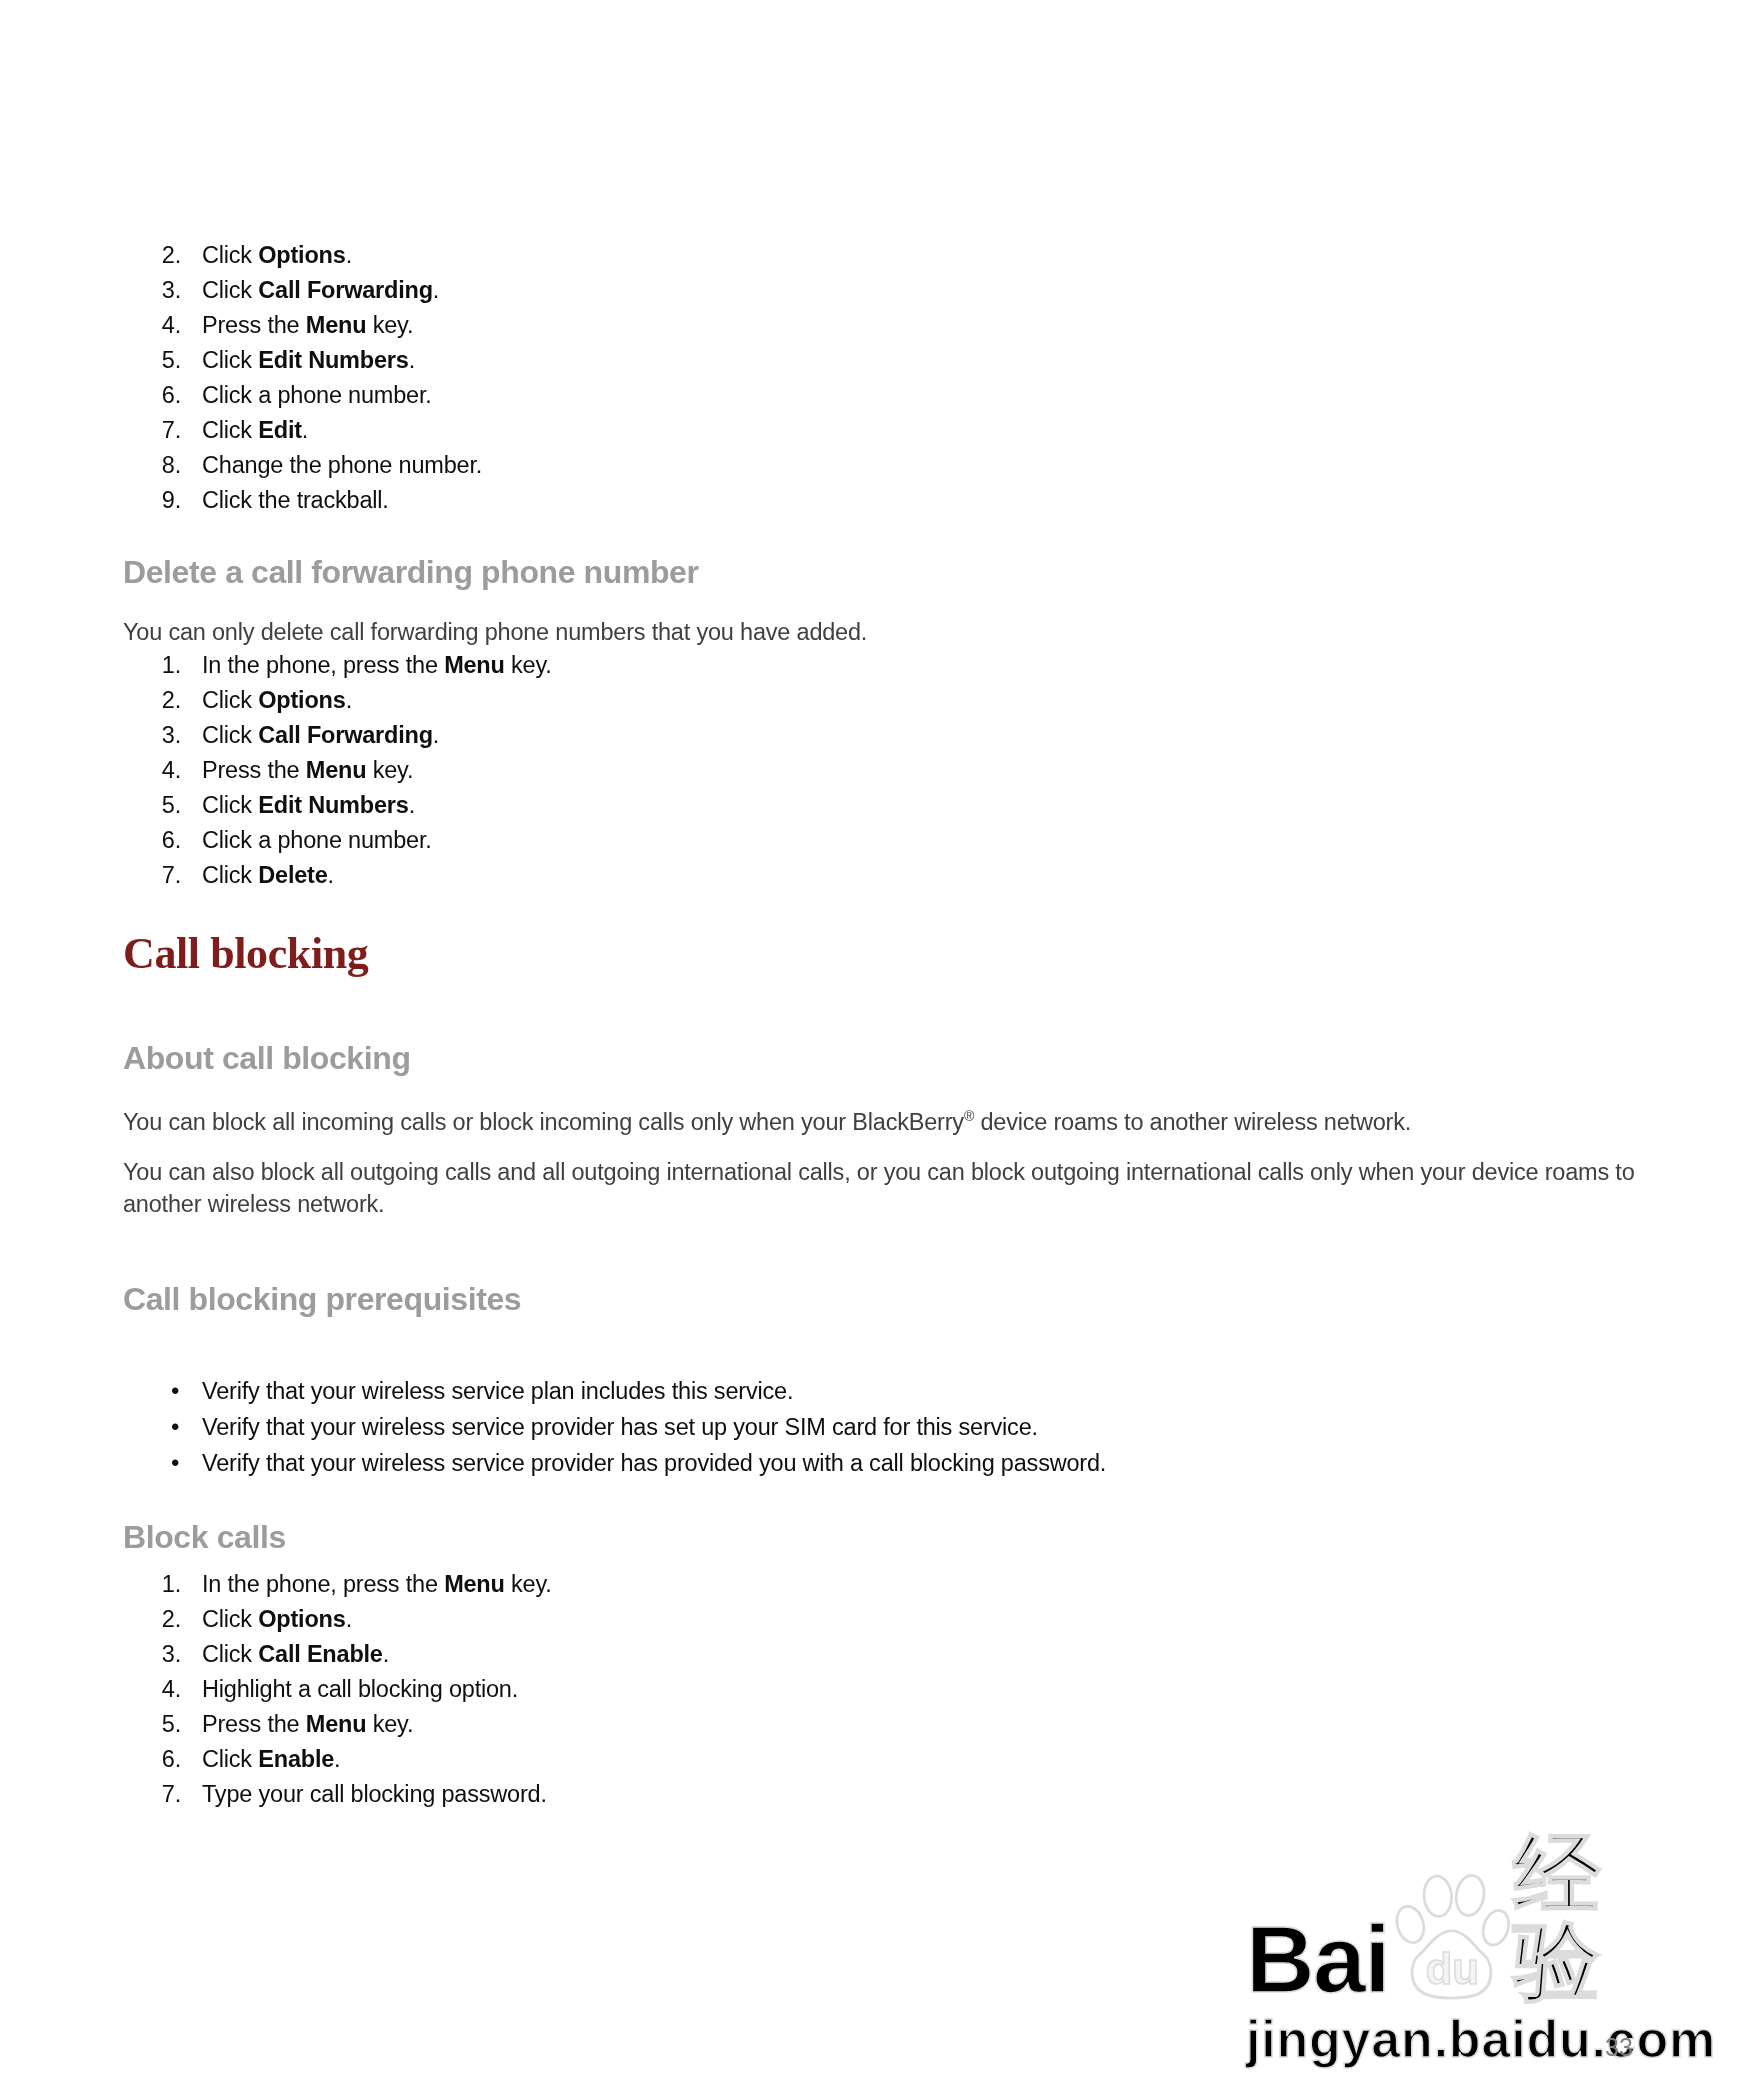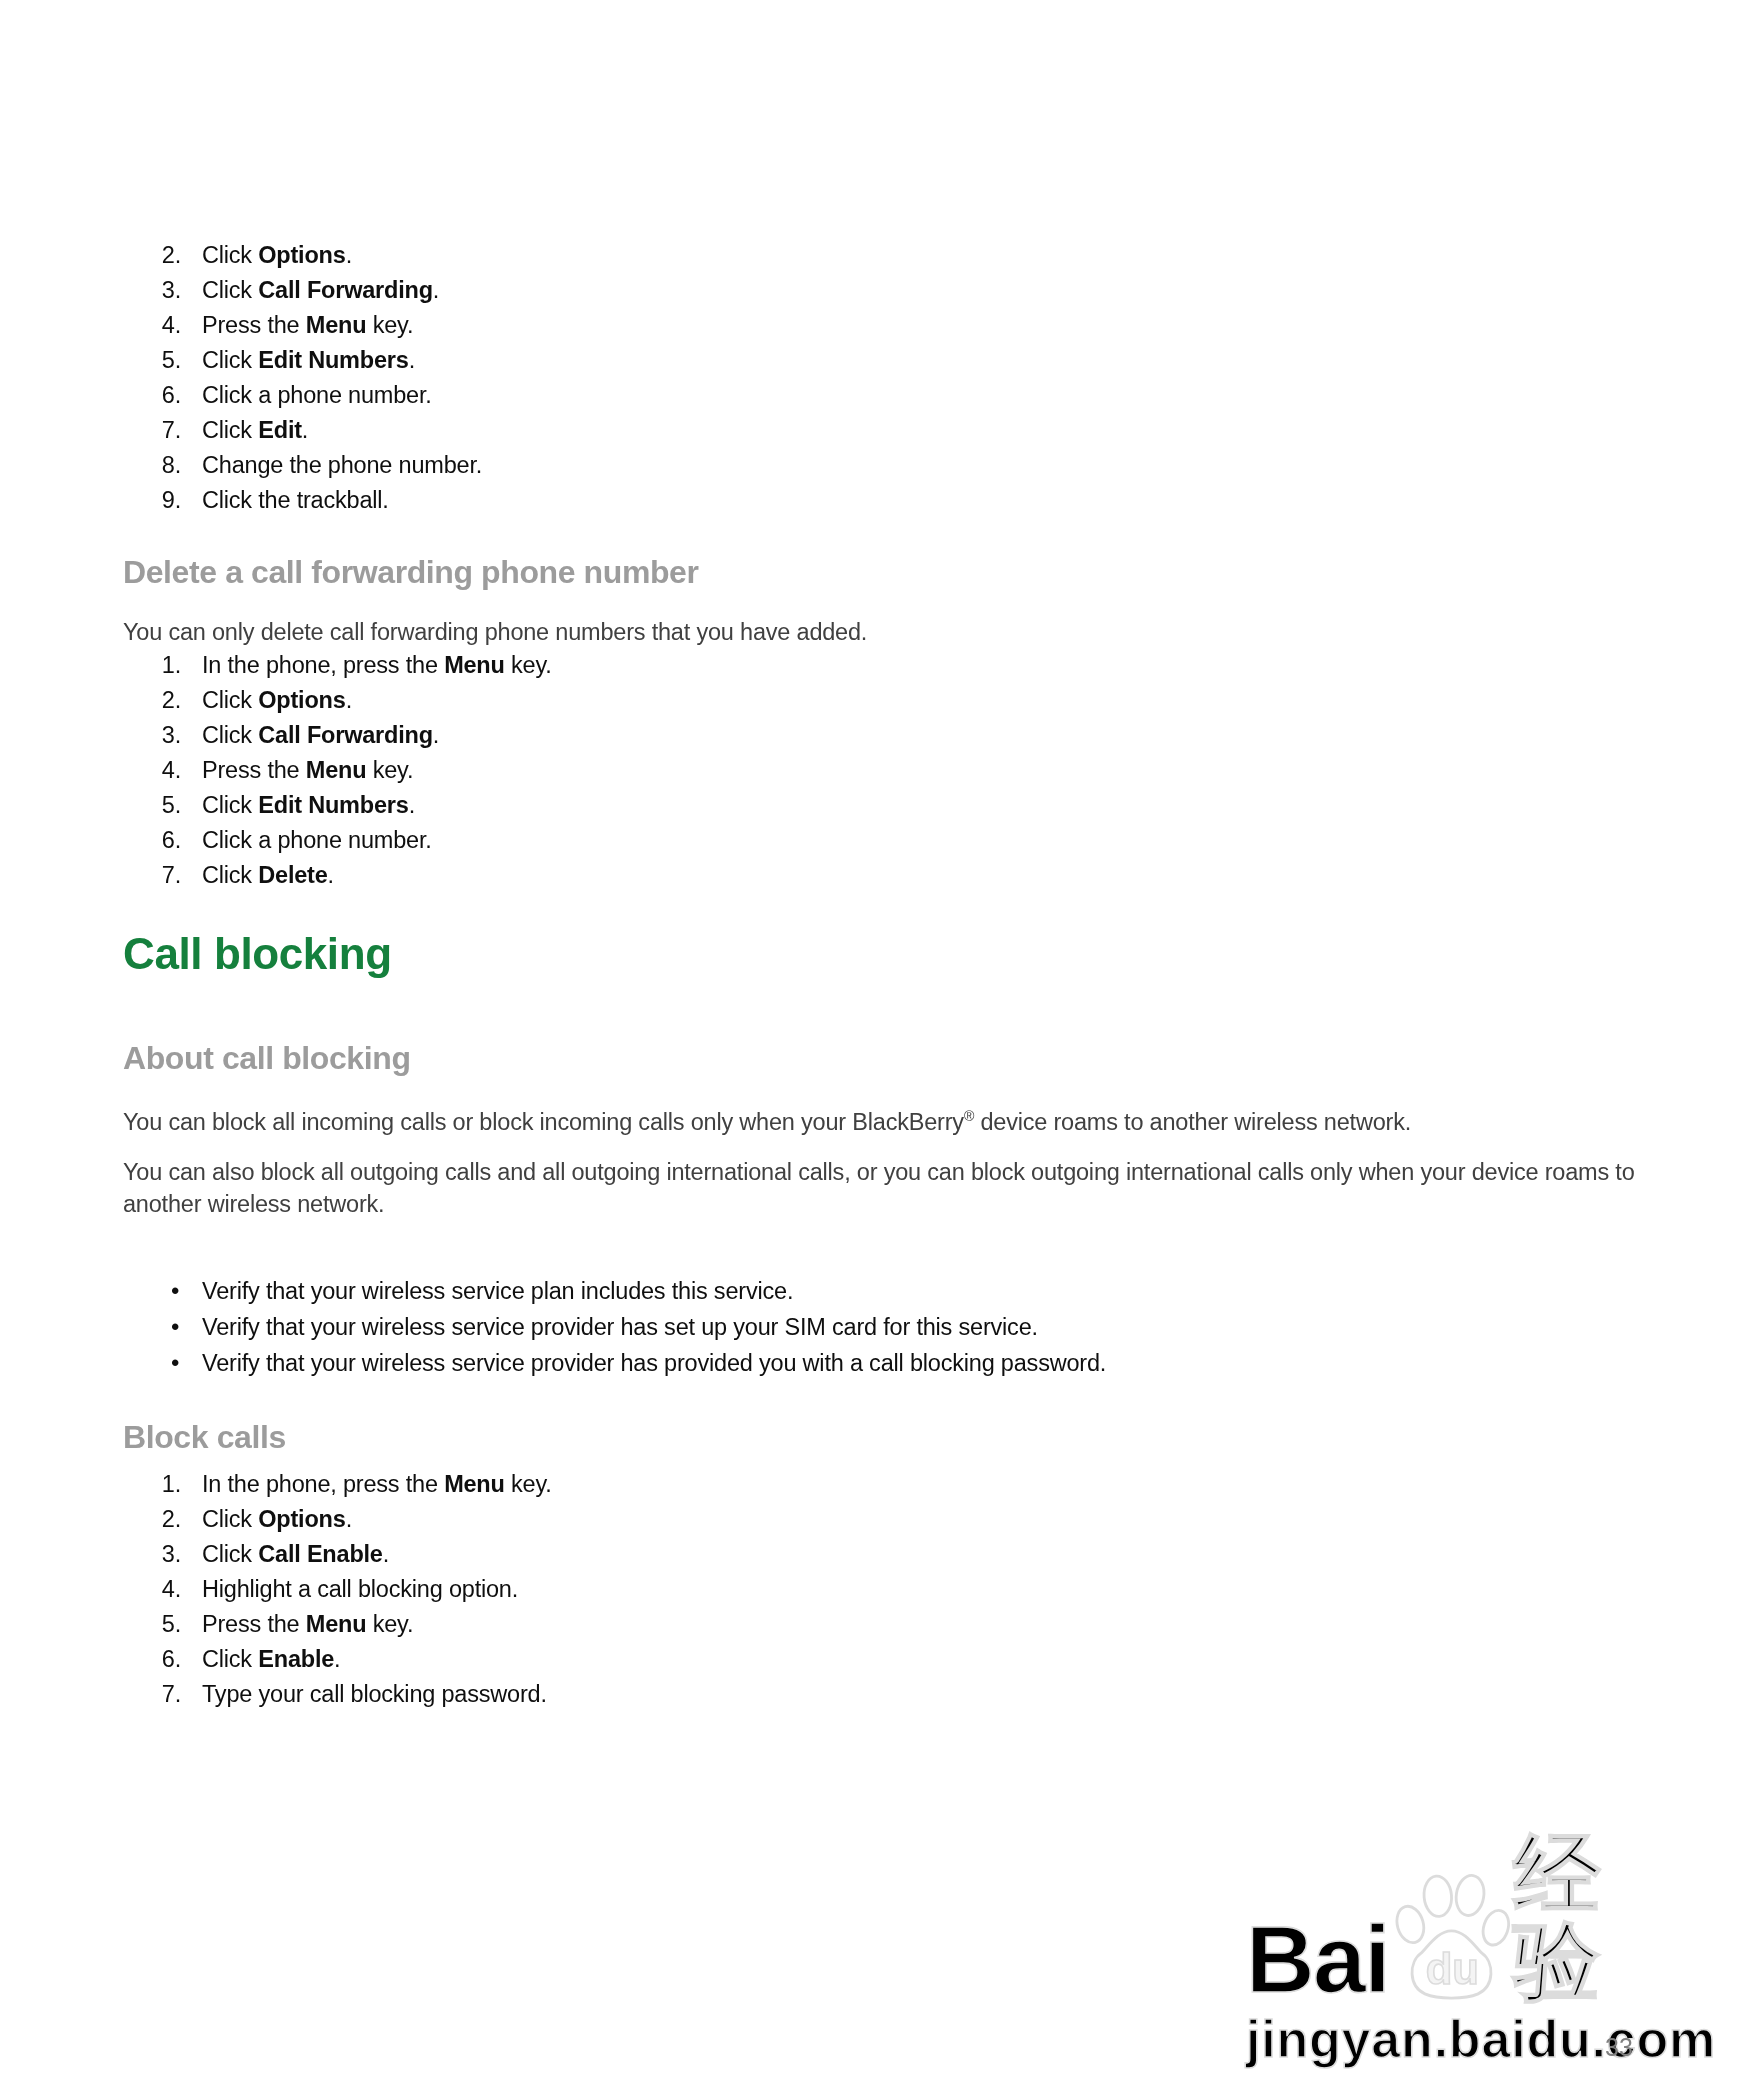--- a/index.html
+++ b/index.html
@@ -62,22 +62,23 @@
     position: absolute;
     left: -31px;
     font-size: 24px;
   }
 
   
   h1 {
     font-size: 44px;
     line-height: 52px;
     font-weight: 700;
-    color: #15803d;
+    color: #7f1d1d;
     letter-spacing: -0.4px;
+    font-family: Liberation Serif, serif;
   }
   h2 {
     font-size: 32px;
     line-height: 42px;
     font-weight: 700;
     color: #9c9c9c;
     letter-spacing: -0.4px;
   }
 
   
@@ -169,20 +170,21 @@
       <li><span>Click a phone number.</span></li>
       <li><span>Click </span><b>Delete</b><span>.</span></li>
     </ol>
 
     <h1 class="m-h1">Call blocking</h1>
 
     <h2 class="m-h2abt">About call blocking</h2>
     <p class="m-p1"><span>You can block all incoming calls or block incoming calls only when your BlackBerry</span><sup>®</sup><span> device roams to another wireless network.</span></p>
     <p class="m-p2"><span>You can also block all outgoing calls and all outgoing international calls, or you can block outgoing international calls only when your device roams to another wireless network.</span></p>
 
+    <h2 class="m-h2pre">Call blocking prerequisites</h2>
     <ul class="bullets m-ul">
       <li>Verify that your wireless service plan includes this service.</li>
       <li>Verify that your wireless service provider has set up your SIM card for this service.</li>
       <li>Verify that your wireless service provider has provided you with a call blocking password.</li>
     </ul>
 
     <h2 class="m-h2blk">Block calls</h2>
     <ol class="steps m-olblk">
       <li><span>In the phone, press the </span><b>Menu</b><span> key.</span></li>
       <li><span>Click </span><b>Options</b><span>.</span></li>

